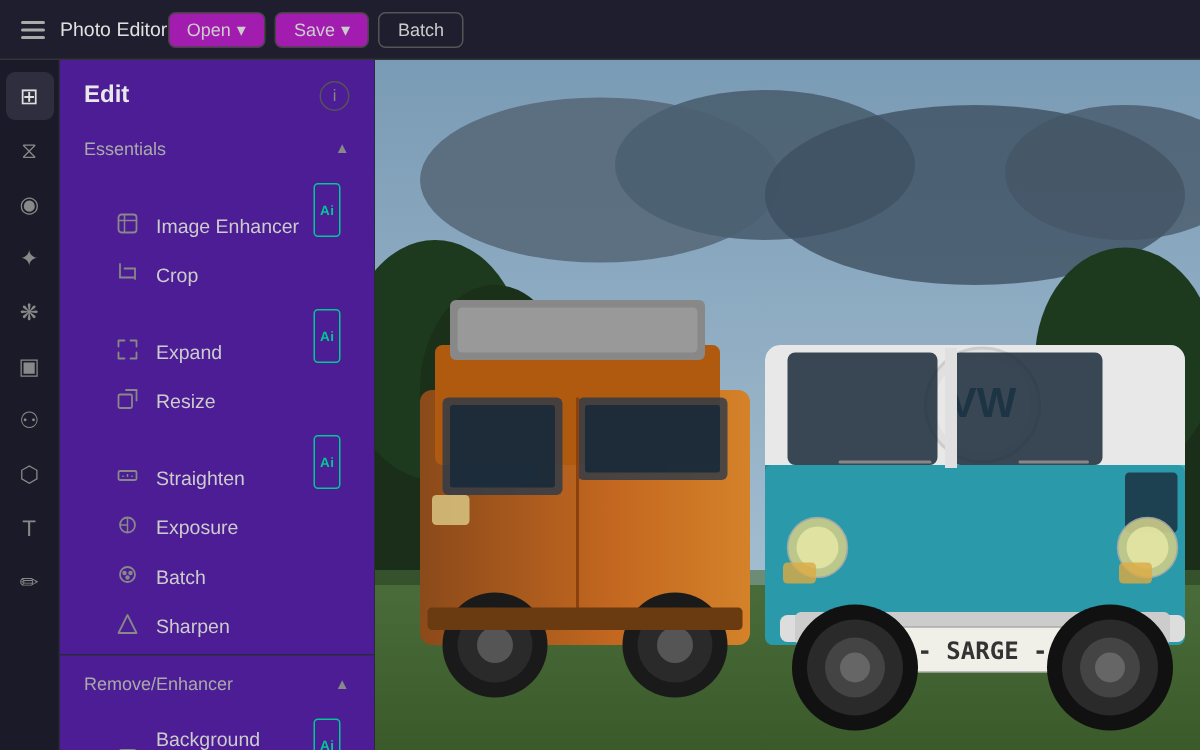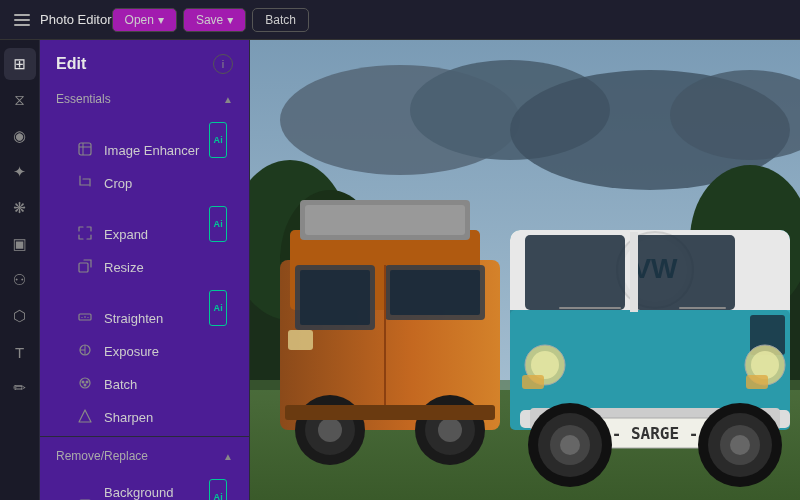--- a/index.html
+++ b/index.html
@@ -341,21 +341,21 @@
         <svg width="14" height="14" viewBox="0 0 14 14" fill="none">
           <path d="M7 1L1 13h12L7 1z" stroke="#888" stroke-width="1.2" stroke-linejoin="round"></path>
         </svg>
       </div>
       <span class="tool-item-label">Sharpen</span>
     </div>
 
     <div class="divider"></div>
 
     <div class="section-header">
-      <span>Remove/Replace</span>
+      <span>Remove/Enhancer</span>
       <span class="chevron">▲</span>
     </div>
 
     <div class="tool-item">
       <div class="tool-item-icon">
         <svg width="14" height="14" viewBox="0 0 14 14" fill="none">
           <rect x="1" y="1" width="12" height="12" rx="2" stroke="#888" stroke-width="1.2"></rect>
           <path d="M1 5h12M5 1v12" stroke="#888" stroke-width="0.8" stroke-dasharray="2 1"></path>
         </svg>
       </div>

